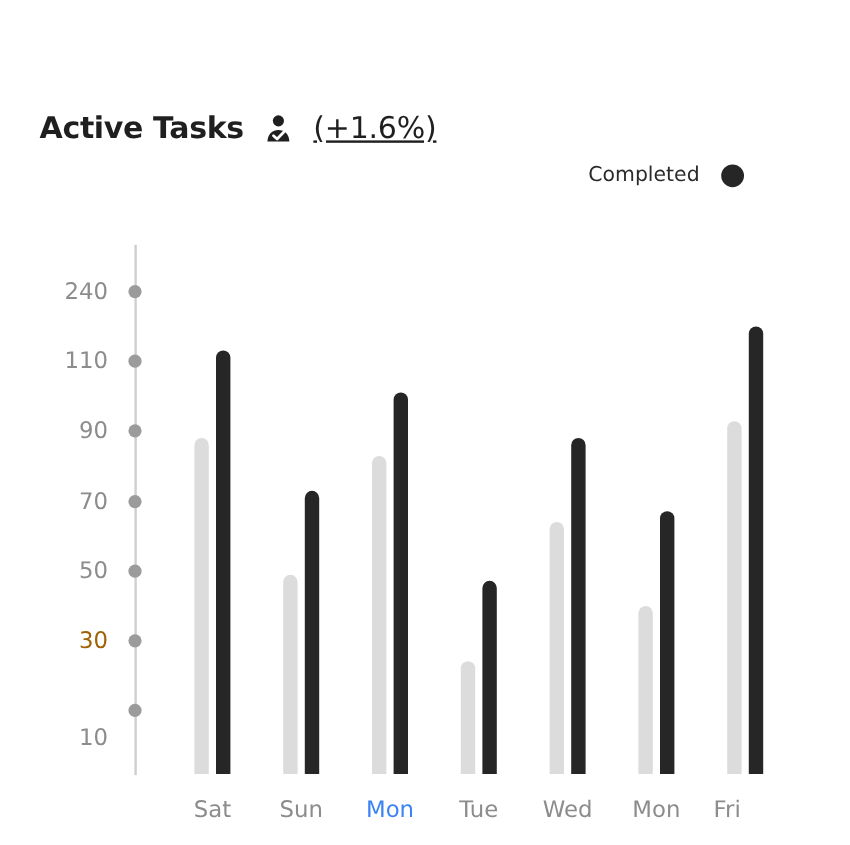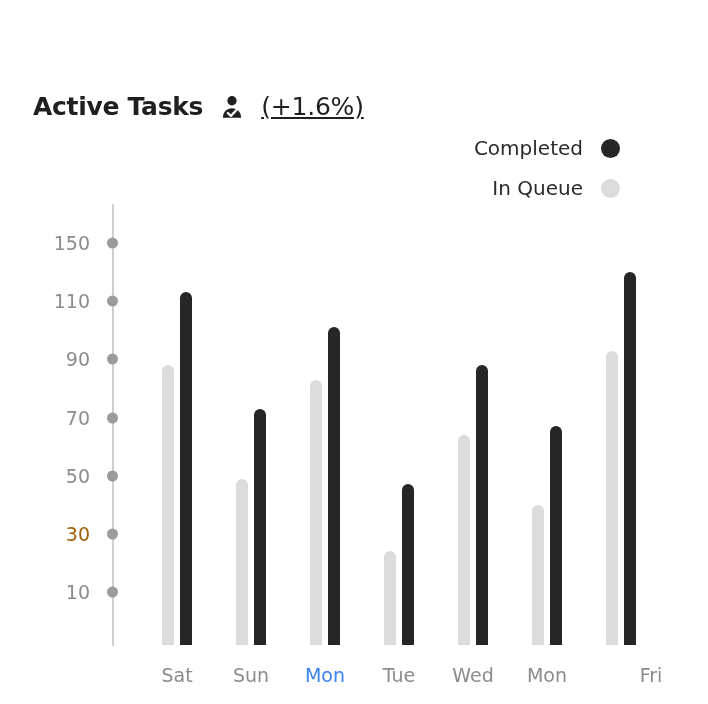--- a/index.html
+++ b/index.html
@@ -63,21 +63,21 @@
     flex-direction: column;
     align-items: flex-end;
     gap: 16px;
   }
   .legend-row {
     display: flex;
     align-items: center;
     gap: 18px;
   }
   .legend-label {
-    font-size: 20px;
+    font-size: 17px;
     font-weight: 400;
     color: #2b2b2b;
     white-space: nowrap;
   }
   .legend-dot {
     width: 19px;
     height: 19px;
     border-radius: 50%;
     flex: 0 0 auto;
   }
@@ -151,43 +151,39 @@
       </svg>
     </span>
     <span class="delta">(+1.6%)</span>
   </div>
 
   <div class="legend">
     <div class="legend-row">
       <span class="legend-label">Completed</span>
       <span class="legend-dot" id="legend-dot-0" style="background: rgb(38, 38, 38);"></span>
     </div>
-    <div class="legend-row">
-      <span class="legend-label">In Queue</span>
-      <span class="legend-dot" id="legend-dot-1" style="background: rgb(220, 220, 220);"></span>
-    </div>
   </div>
 
   <div class="plot">
     <div class="axis-line"></div>
     <div id="yticks">
         <div class="tick-dot" style="top: 199px; background: rgb(155, 155, 155);"></div>
-        <div class="tick-label" style="top: 199px; color: rgb(140, 140, 140);">150</div>
+        <div class="tick-label" style="top: 199px; color: rgb(140, 140, 140);">240</div>
         <div class="tick-dot" style="top: 257.167px; background: rgb(155, 155, 155);"></div>
         <div class="tick-label" style="top: 257.167px; color: rgb(140, 140, 140);">110</div>
         <div class="tick-dot" style="top: 315.333px; background: rgb(155, 155, 155);"></div>
         <div class="tick-label" style="top: 315.333px; color: rgb(140, 140, 140);">90</div>
         <div class="tick-dot" style="top: 373.5px; background: rgb(155, 155, 155);"></div>
         <div class="tick-label" style="top: 373.5px; color: rgb(140, 140, 140);">70</div>
         <div class="tick-dot" style="top: 431.667px; background: rgb(155, 155, 155);"></div>
         <div class="tick-label" style="top: 431.667px; color: rgb(140, 140, 140);">50</div>
         <div class="tick-dot" style="top: 489.833px; background: rgb(155, 155, 155);"></div>
         <div class="tick-label" style="top: 489.833px; color: #a16207;">30</div>
         <div class="tick-dot" style="top: 548px; background: rgb(155, 155, 155);"></div>
-        <div class="tick-label" style="top: 548px; color: rgb(140, 140, 140);">10</div>
+        <div class="tick-label" style="top: 571px; color: rgb(140, 140, 140);">10</div>
       </div>
     <div id="bars">
         <div class="bar queue" style="left: 162px; top: 321.15px; height: 279.85px; background: rgb(220, 220, 220);"></div>
         <div class="bar completed" style="left: 180px; top: 248.442px; height: 352.558px; background: rgb(38, 38, 38);"></div>
         <div class="bar queue" style="left: 236px; top: 434.575px; height: 166.425px; background: rgb(220, 220, 220);"></div>
         <div class="bar completed" style="left: 254px; top: 364.775px; height: 236.225px; background: rgb(38, 38, 38);"></div>
         <div class="bar queue" style="left: 310px; top: 335.692px; height: 265.308px; background: rgb(220, 220, 220);"></div>
         <div class="bar completed" style="left: 328px; top: 283.342px; height: 317.658px; background: rgb(38, 38, 38);"></div>
         <div class="bar queue" style="left: 384px; top: 507.283px; height: 93.7167px; background: rgb(220, 220, 220);"></div>
         <div class="bar completed" style="left: 402px; top: 440.392px; height: 160.608px; background: rgb(38, 38, 38);"></div>
@@ -198,17 +194,17 @@
         <div class="bar queue" style="left: 606px; top: 306.608px; height: 294.392px; background: rgb(220, 220, 220);"></div>
         <div class="bar completed" style="left: 624px; top: 228.083px; height: 372.917px; background: rgb(38, 38, 38);"></div>
       </div>
     <div id="xlabels">
         <div class="cat-label" style="left: 177px; color: rgb(140, 140, 140);">Sat</div>
         <div class="cat-label" style="left: 251px; color: rgb(140, 140, 140);">Sun</div>
         <div class="cat-label" style="left: 325px; color: #3b82f6;">Mon</div>
         <div class="cat-label" style="left: 399px; color: rgb(140, 140, 140);">Tue</div>
         <div class="cat-label" style="left: 473px; color: rgb(140, 140, 140);">Wed</div>
         <div class="cat-label" style="left: 547px; color: rgb(140, 140, 140);">Mon</div>
-        <div class="cat-label" style="left: 651px; color: rgb(140, 140, 140);">Fri</div>
+        <div class="cat-label" style="left: 606px; color: rgb(140, 140, 140);">Fri</div>
       </div>
   </div>
 
 </div>
 
 </body></html>

